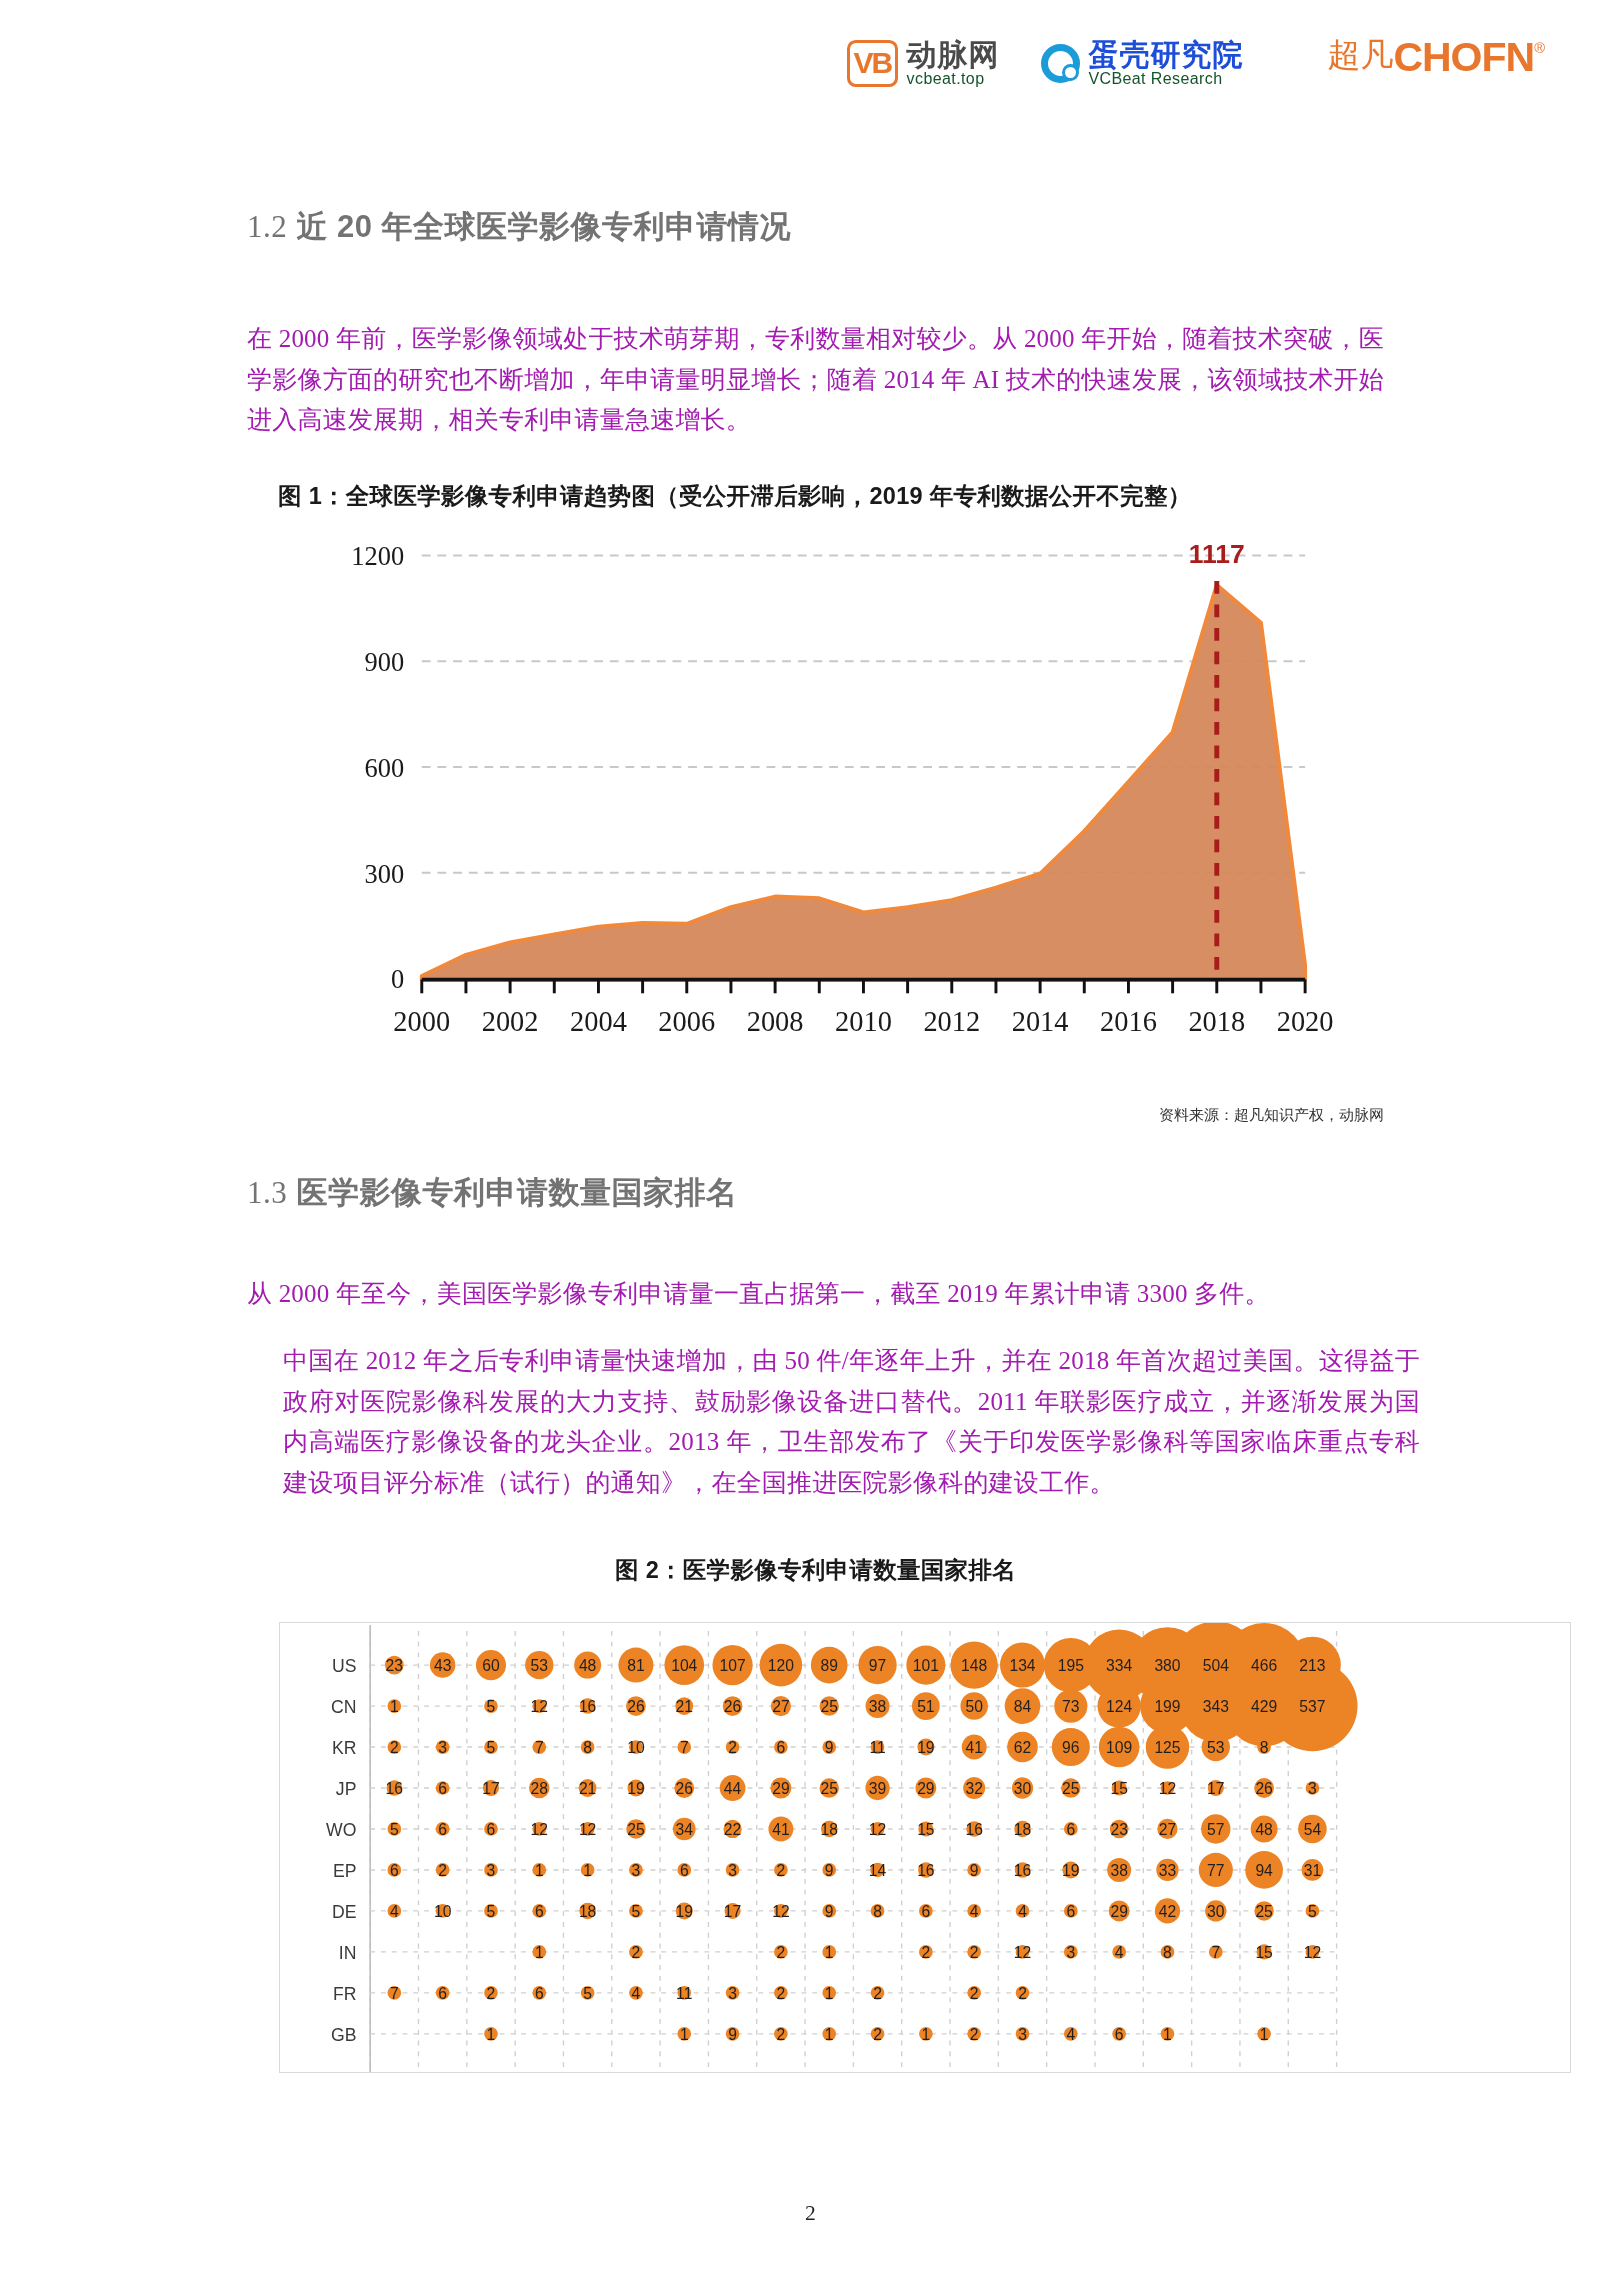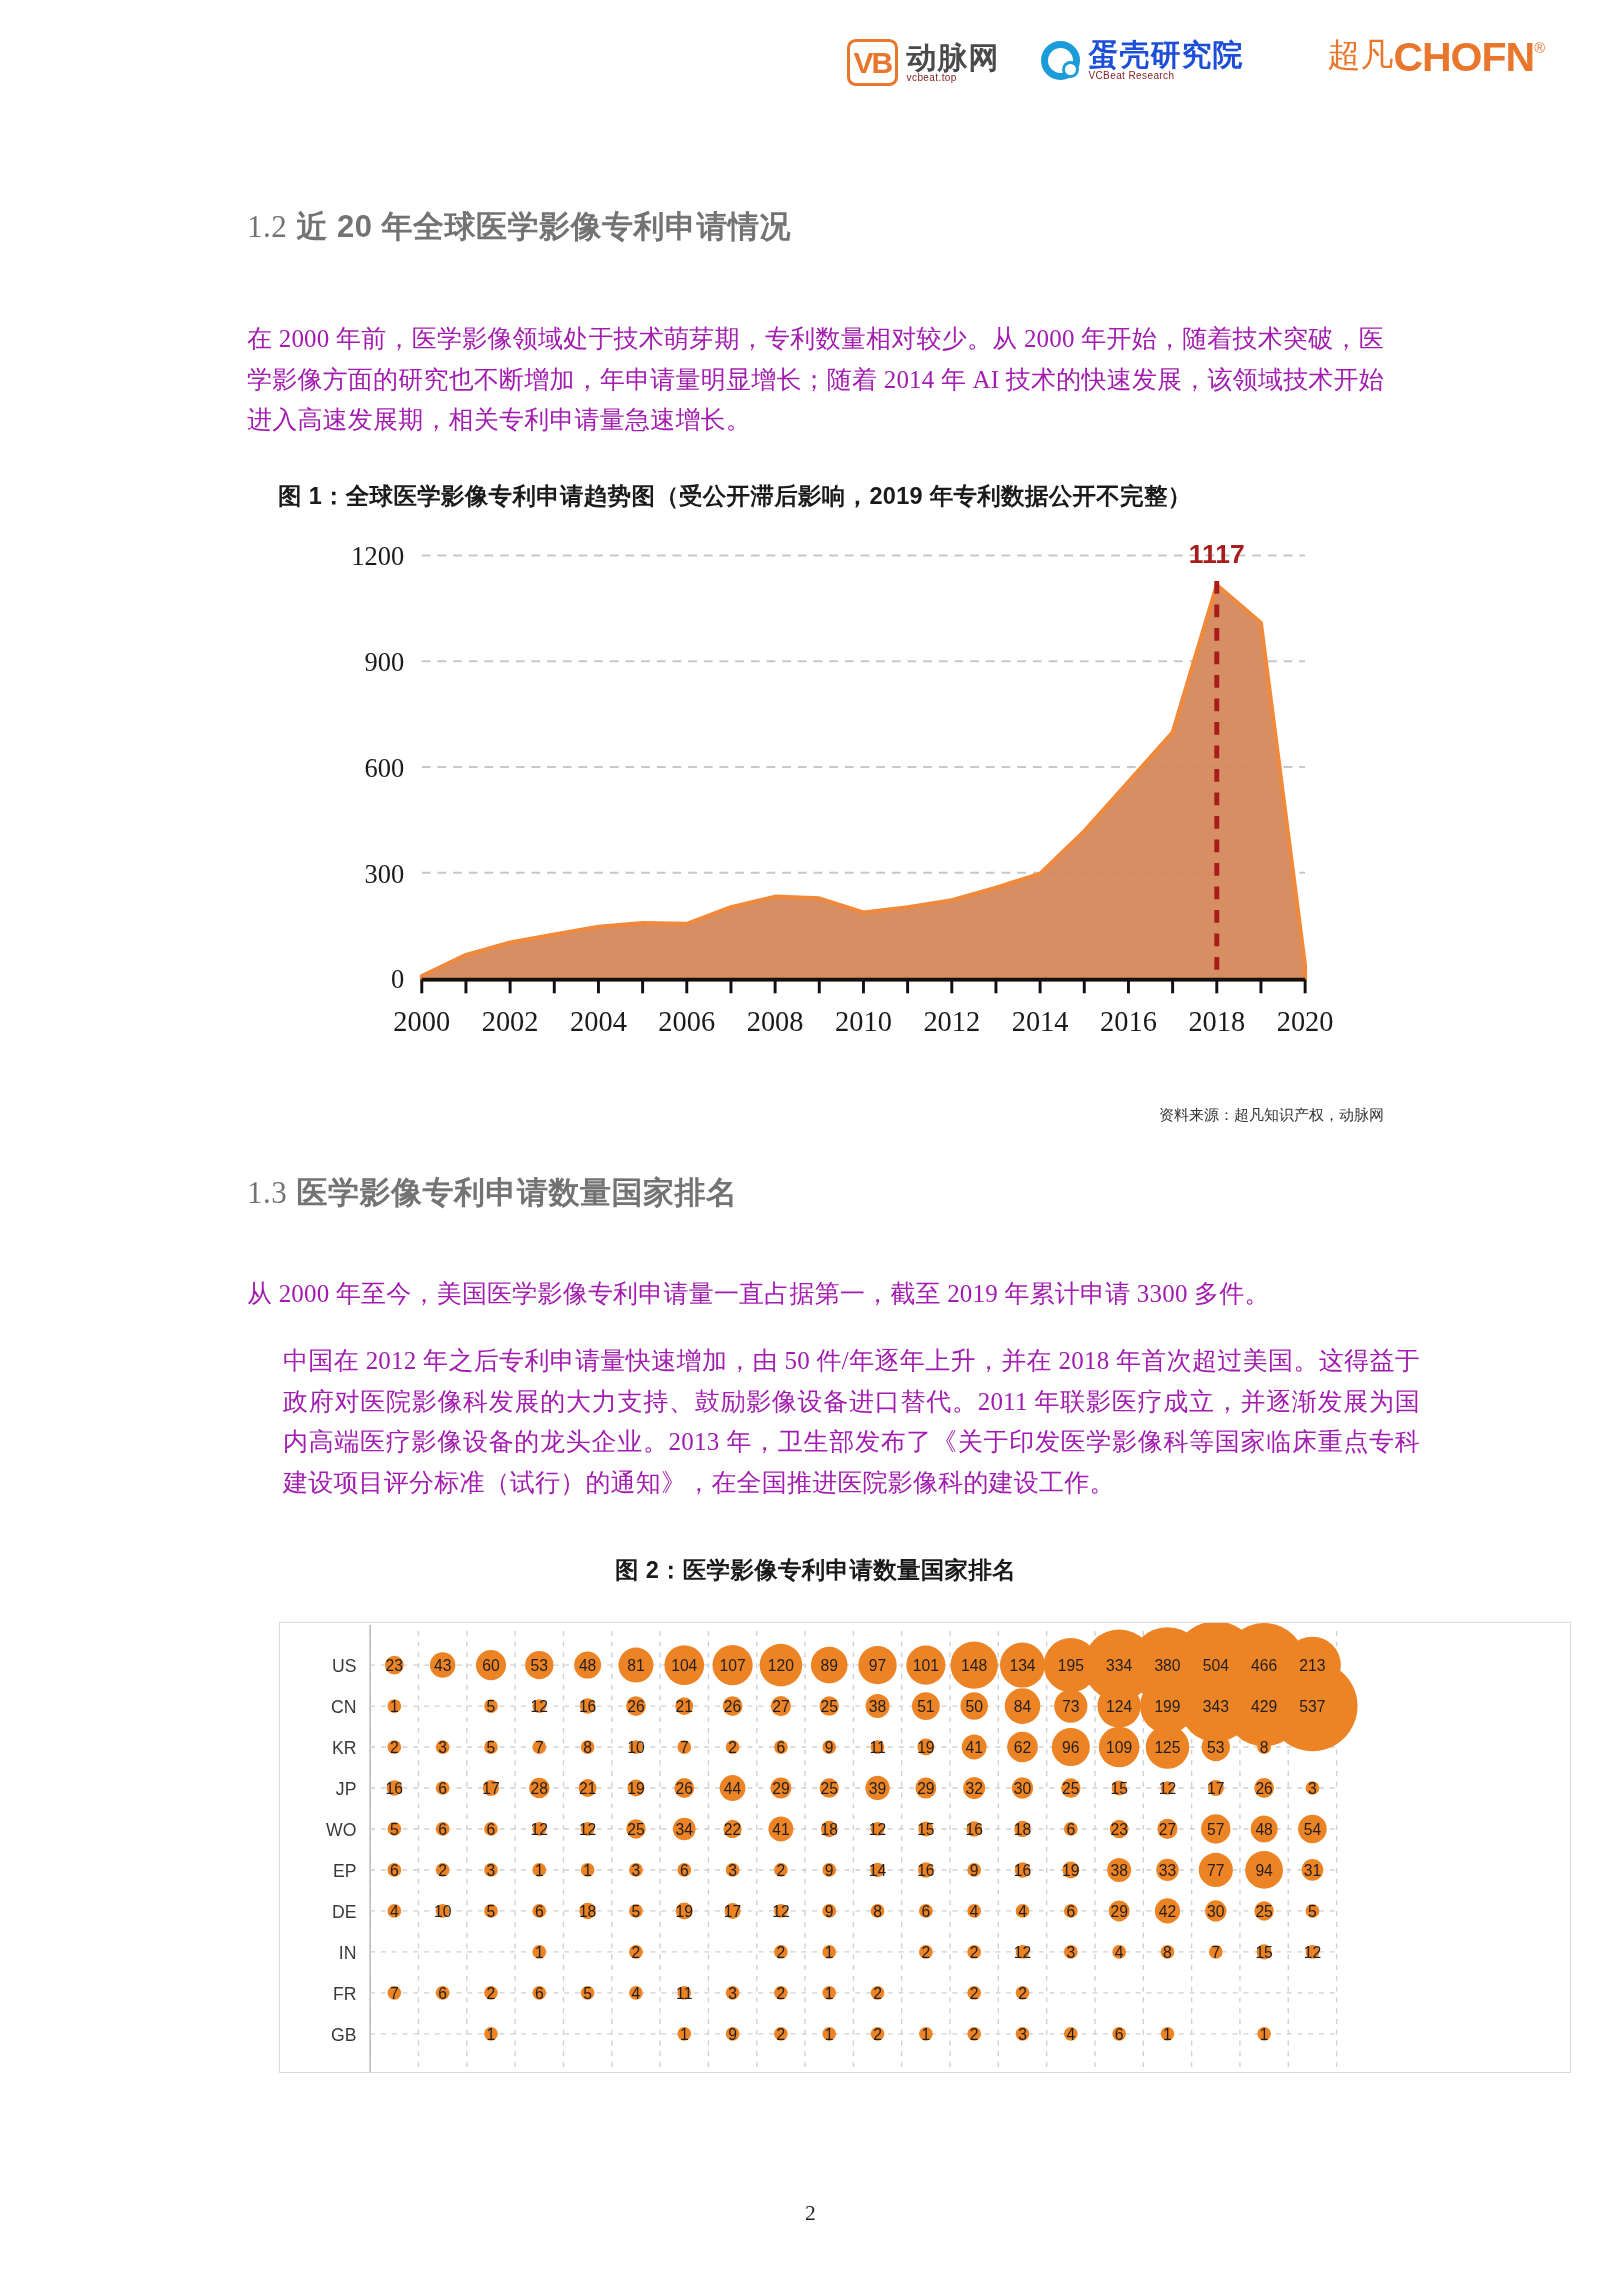--- a/index.html
+++ b/index.html
@@ -47,22 +47,22 @@
   .logo-words { display: flex; flex-direction: column; line-height: 1.05; }
   .logo-cn {
     font-family: "Liberation Sans", sans-serif;
     font-weight: bold;
     font-size: 30px;
     color: #4a4a4a;
     letter-spacing: 1px;
   }
   .logo-en {
     font-family: "Liberation Sans", sans-serif;
-    font-size: 10px;
-    color: #7f1d1d;
+    font-size: 16px;
+    color: #14532d;
     letter-spacing: 0.4px;
   }
   .logo-mark-circle {
     width: 39px; height: 39px;
     border-radius: 50%;
     border: 7.8px solid #1b9cd8;
     box-sizing: border-box;
     position: relative;
   }
   .logo-mark-circle::after {

